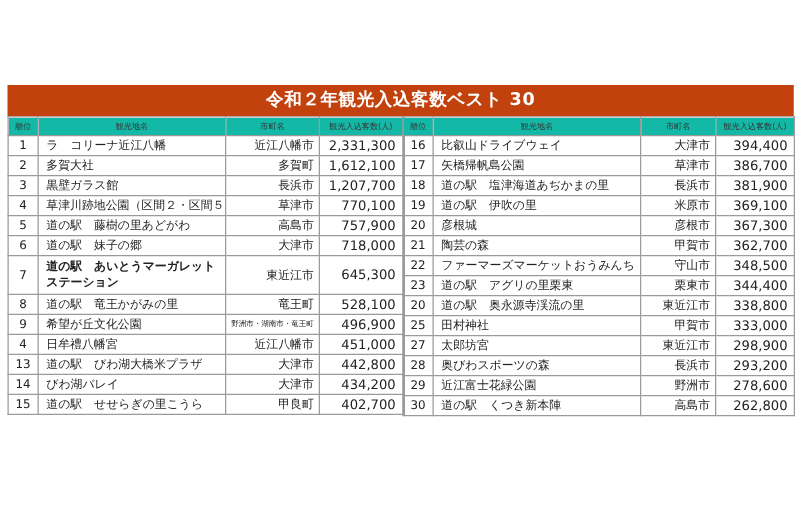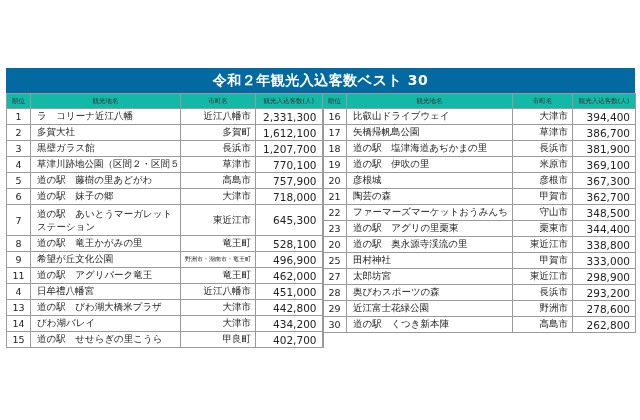--- a/index.html
+++ b/index.html
@@ -1,34 +1,34 @@
 <!DOCTYPE html>
 <html><head>
   <meta charset="utf-8">
   <style>
     html, body { margin: 0; padding: 0; background: #ffffff; }
     body { width: 640px; height: 420px; position: relative; overflow: hidden;
            font-family: "DejaVu Sans", "Liberation Sans", sans-serif; color: #222; }
     .wrap { position: absolute; left: 6px; top: 68px; width: 629px; }
-    .title-bar { height: 25px; background: #0369a1; color: #fff; text-align: center;
+    .title-bar { height: 25px; background: #c2410c; color: #fff; text-align: center;
                  font-size: 14px; line-height: 25px; font-weight: bold; letter-spacing: 0.5px; }
     .tables { position: relative; height: 290px; }
     table { border-collapse: collapse; position: absolute; top: 0; table-layout: fixed; }
     table.left { left: 0; width: 316px; }
     table.right { left: 316px; width: 313px; }
     th, td { border: 1px solid #9a9a9a; padding: 0 4px; height: 15px; font-size: 9.5px;
              white-space: nowrap; overflow: hidden; }
     th { background: #14b8a6; font-weight: normal; font-size: 6.5px; height: 14px; text-align: center; color: #333; }
     td.rank { text-align: center; }
     td.name { text-align: left; padding-left: 6px; }
     td.city { text-align: right; }
     td.city.small { font-size: 6px; }
     td.count { text-align: right; font-size: 10.5px; padding-right: 5px; }
     tr.tall td { height: 30px; }
-    td.name.wrapname { white-space: normal; line-height: 13px; }
+    td.name.wrapname { white-space: normal; line-height: 13px; font-weight: bold; }
     table.left { border-right: 2px solid #9a9a9a; }
   </style>
 </head>
 <body>
 
 <div class="wrap">
   <div class="title-bar">令和２年観光入込客数ベスト 30</div>
   <div class="tables">
     <table class="left">
       <colgroup>
@@ -94,26 +94,20 @@
             <td class="city">竜王町</td>
             <td class="count">528,100</td>
           </tr>
           <tr>
             <td class="rank">9</td>
             <td class="name">希望が丘文化公園</td>
             <td class="city small">野洲市・湖南市・竜王町</td>
             <td class="count">496,900</td>
           </tr>
           <tr>
-            <td class="rank">11</td>
-            <td class="name">道の駅　アグリパーク竜王</td>
-            <td class="city">竜王町</td>
-            <td class="count">462,000</td>
-          </tr>
-          <tr>
             <td class="rank">4</td>
             <td class="name">日牟禮八幡宮</td>
             <td class="city">近江八幡市</td>
             <td class="count">451,000</td>
           </tr>
           <tr>
             <td class="rank">13</td>
             <td class="name">道の駅　びわ湖大橋米プラザ</td>
             <td class="city">大津市</td>
             <td class="count">442,800</td>

